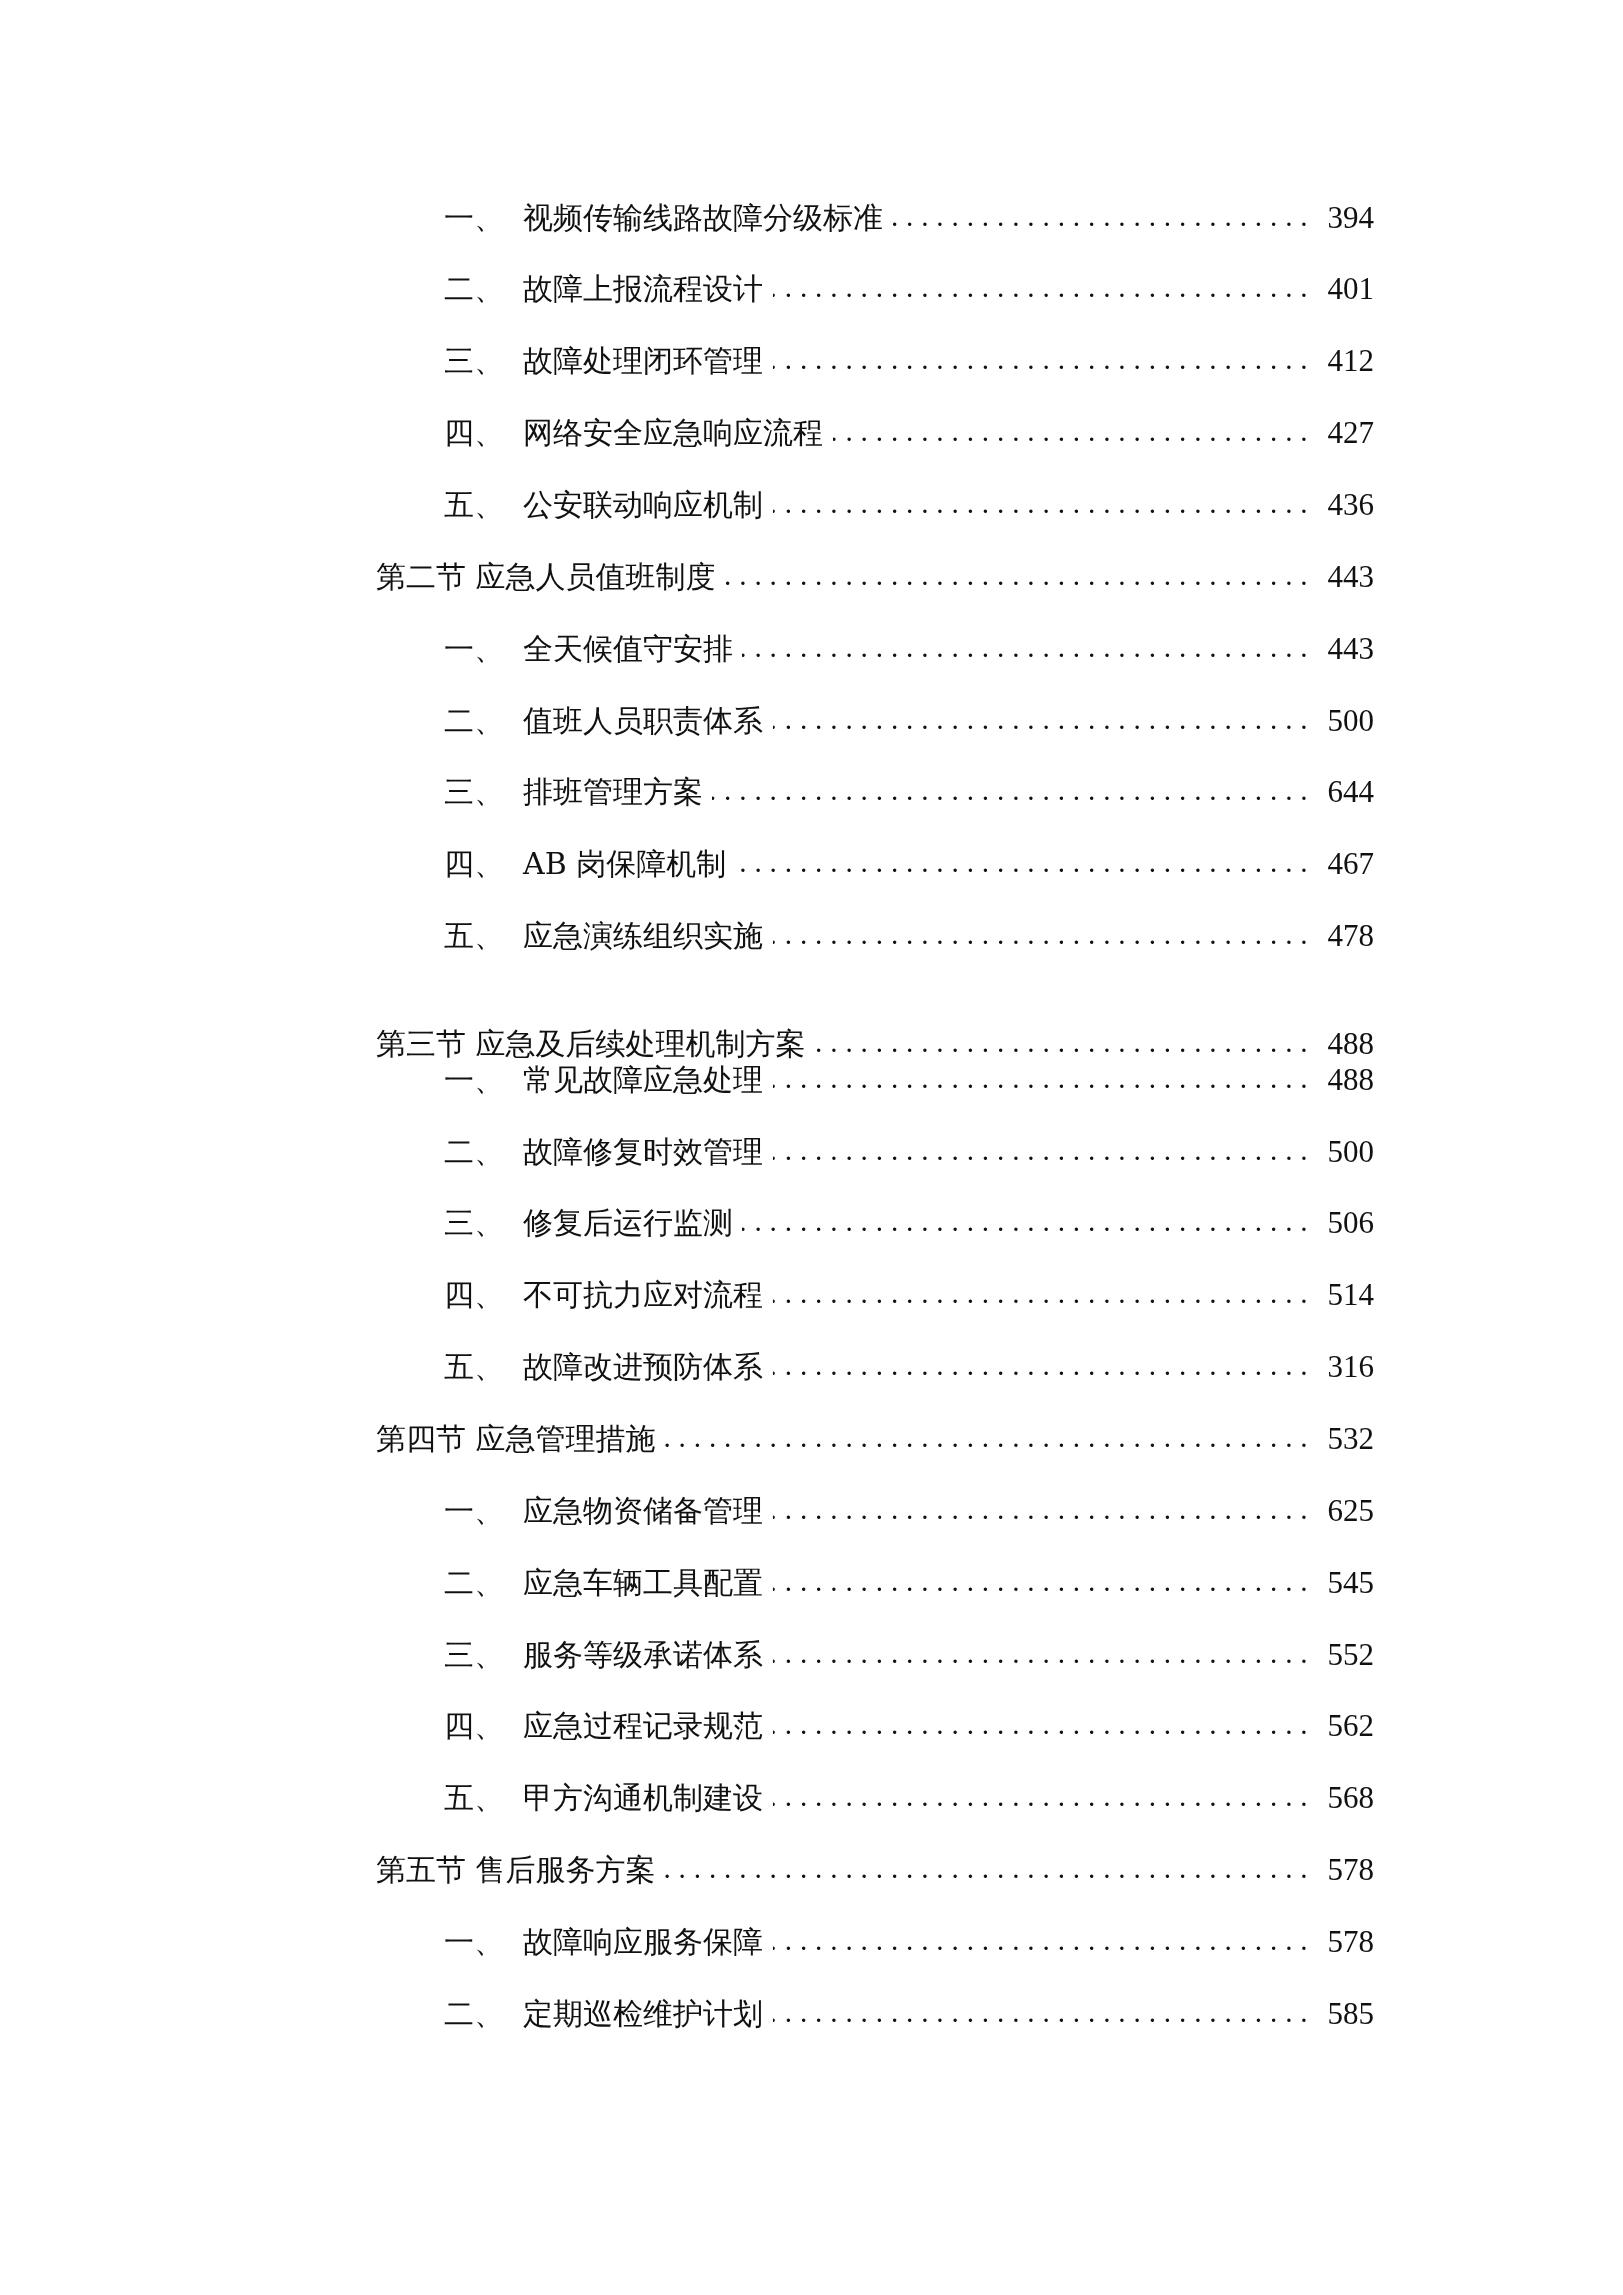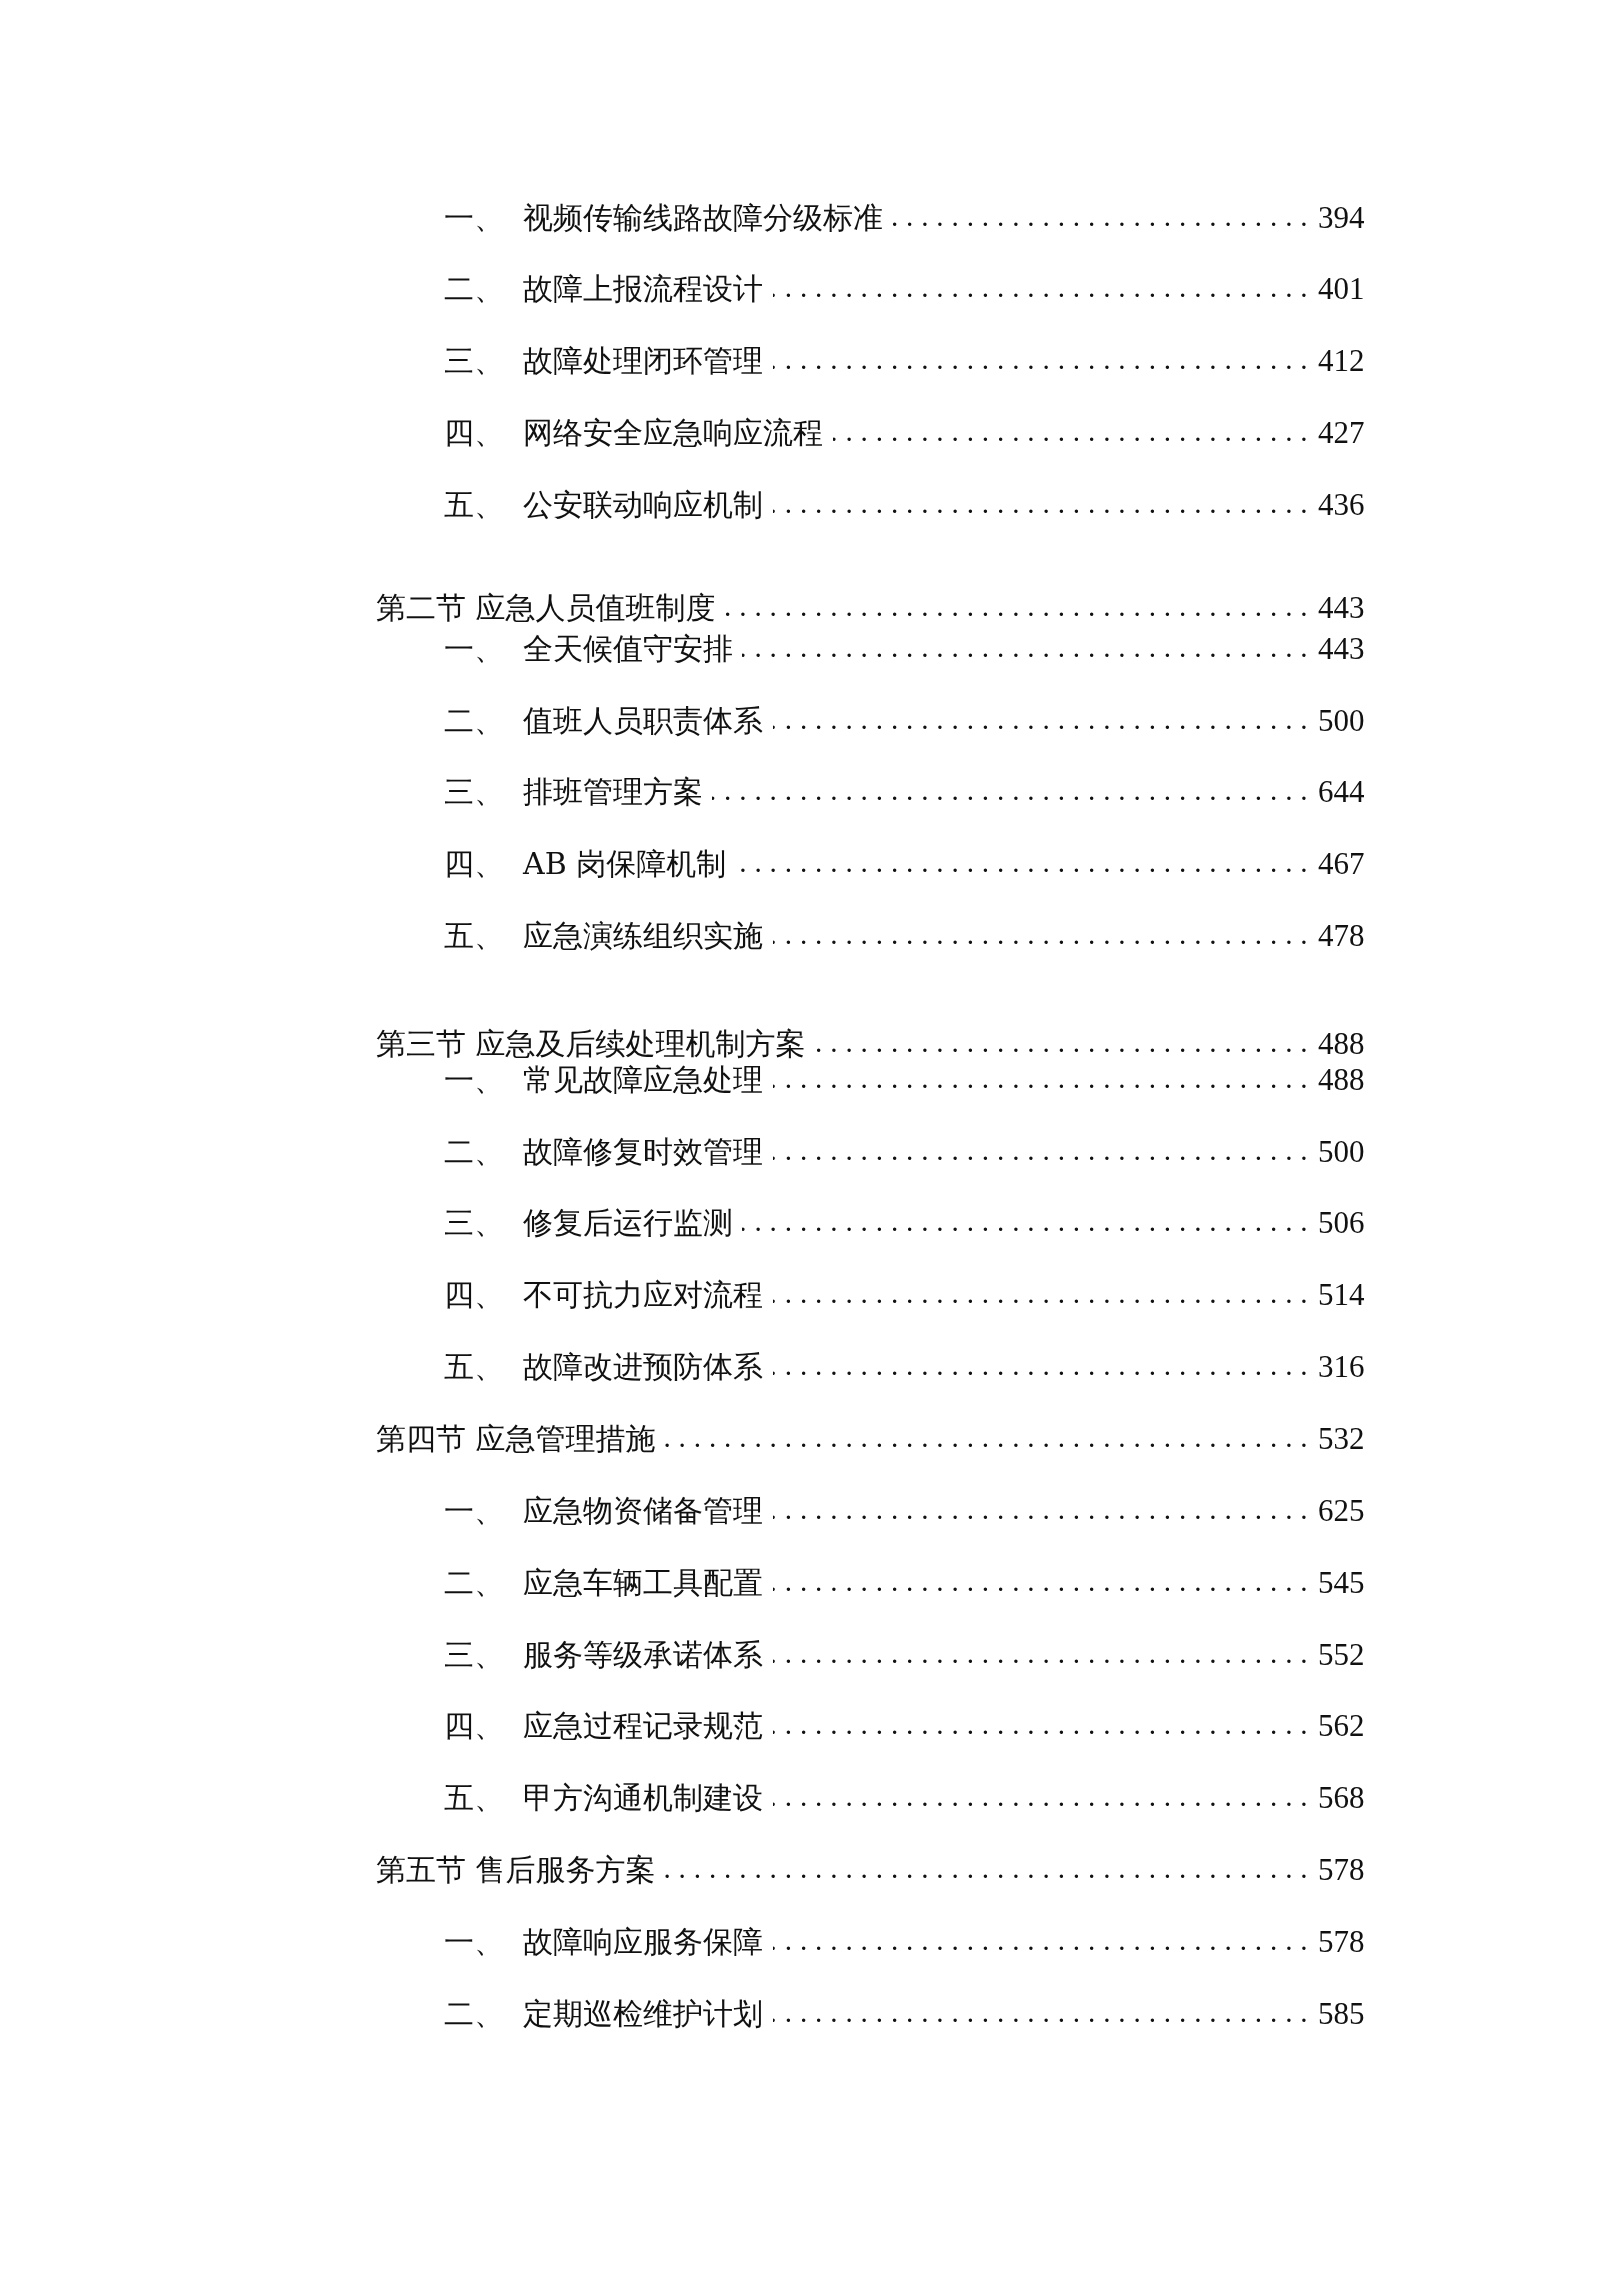--- a/index.html
+++ b/index.html
@@ -6,21 +6,21 @@
   body { width: 1623px; height: 2295px; position: relative; overflow: hidden;
          font-family: "DejaVu Serif", "Liberation Serif", serif; color: #111111; }
   .toc { position: absolute; left: 0; top: 0; width: 1623px; }
   .row { position: absolute; left: 0; width: 1623px; height: 72px; display: block; }
   .row .lead { position: absolute; white-space: nowrap; font-size: 30px; line-height: 39px; top: 0; }
   .row.section .lead { left: 376px; }
   .row.item .num { position: absolute; left: 444px; top: 0; font-size: 30px; line-height: 39px; white-space: nowrap; }
   .row.item .lead { left: 523px; }
   .row .dots { position: absolute; top: 0; right: 308px; font-size: 26px; line-height: 39px;
                letter-spacing: 6.9px; white-space: nowrap; overflow: hidden; text-align: right; direction: rtl; }
-  .row .page { position: absolute; top: 0; right: 249px; width: 56px; 
+  .row .page { position: absolute; top: 0; right: 249px; width: 56px; text-align: right;
                font-family: "Liberation Serif", serif; font-size: 31px; line-height: 39px; }
 </style>
 </head>
 <body>
 
 <div class="toc" id="toc">
     <div class="row item" style="top: 198px;">
       <span class="num">一、</span>
       <span class="lead">视频传输线路故障分级标准</span>
       <span class="dots" style="width: 422px;">................................................................</span>
@@ -43,21 +43,21 @@
       <span class="lead">网络安全应急响应流程</span>
       <span class="dots" style="width: 482px;">................................................................</span>
       <span class="page">427</span>
     </div>
     <div class="row item" style="top: 485px;">
       <span class="num">五、</span>
       <span class="lead">公安联动响应机制</span>
       <span class="dots" style="width: 542px;">................................................................</span>
       <span class="page">436</span>
     </div>
-    <div class="row section" style="top: 588px;">
+    <div class="row section" style="top: 557px;">
       <span class="lead">第二节 应急人员值班制度</span>
       <span class="dots" style="width: 590px;">................................................................</span>
       <span class="page">443</span>
     </div>
     <div class="row item" style="top: 629px;">
       <span class="num">一、</span>
       <span class="lead">全天候值守安排</span>
       <span class="dots" style="width: 573px;">................................................................</span>
       <span class="page">443</span>
     </div>

